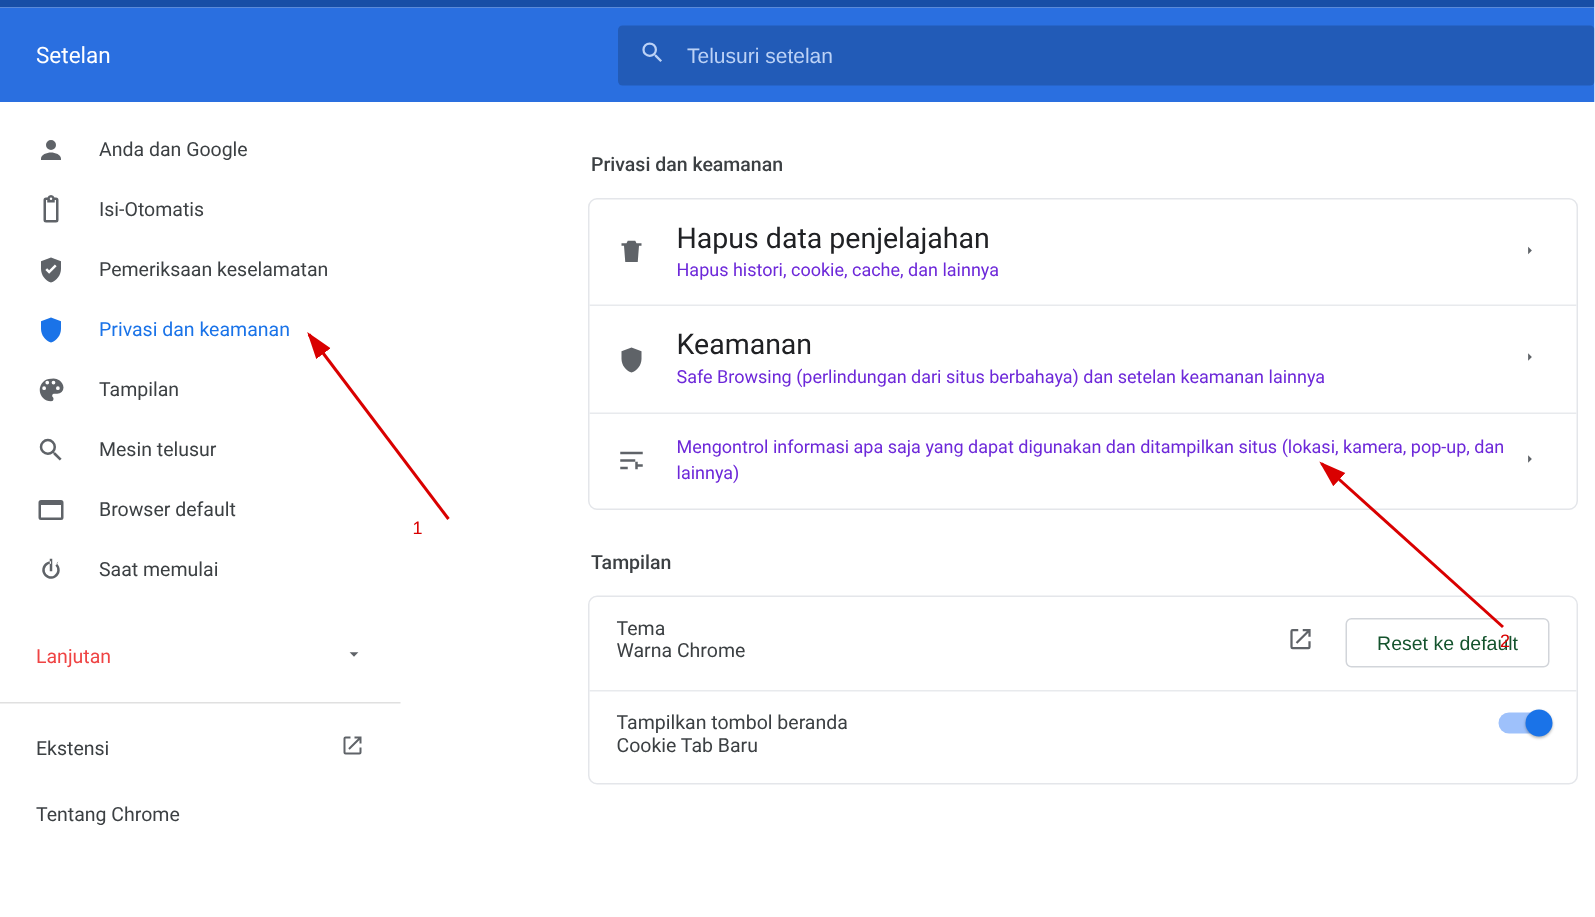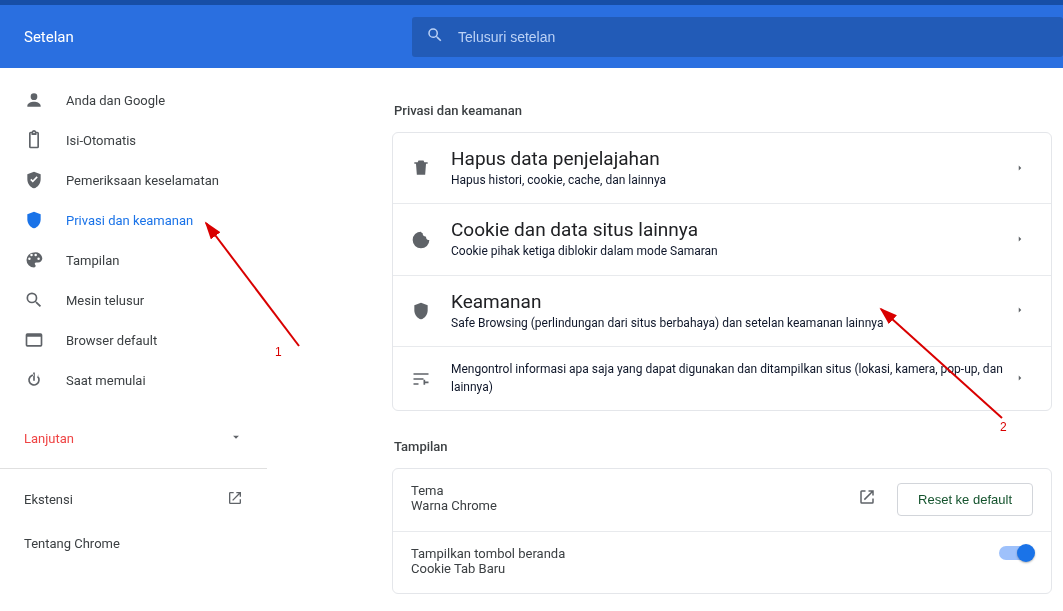--- a/index.html
+++ b/index.html
@@ -143,21 +143,21 @@
   .row:first-child { border-top: none; }
   .row .row-icon {
     width: 20px; height: 20px;
     flex: 0 0 20px;
     color: #5f6368;
     margin-right: 20px;
     display:flex; align-items:center; justify-content:center;
   }
   .row .row-body { flex: 1; min-width: 0; }
   .row .row-title { font-size: 19px; color: #202124; margin-bottom: 2px; }
-  .row .row-desc { font-size: 12px; color: #0f172a; line-height: 1.45; }
+  .row .row-desc { font-size: 12px; color: #6d28d9; line-height: 1.45; }
   .row .chev {
     flex: 0 0 18px;
     color: #5f6368;
     margin-left: 10px;
   }
 
   
   .set-row {
     display: flex;
     align-items: flex-start;
@@ -321,36 +321,20 @@
             <div class="row-title">Hapus data penjelajahan</div>
             <div class="row-desc">Hapus histori, cookie, cache, dan lainnya</div>
           </div>
           <span class="chev">
             <svg width="10" height="10" viewBox="0 0 24 24" fill="currentColor">
                 <path d="M9 6l6 6-6 6z"></path>
               </svg>
           </span>
         </div>
 
-        <div class="row">
-          <span class="row-icon">
-            <svg width="20" height="20" viewBox="0 0 24 24" fill="currentColor">
-                <path d="M12 2a10 10 0 1010 10 4 4 0 01-4-4 4 4 0 01-4-4 2.9 2.9 0 01-2-2zM8 13a1.5 1.5 0 101.5 1.5A1.5 1.5 0 008 13zm4 3a1 1 0 101 1 1 1 0 00-1-1zm3-3a1.5 1.5 0 101.5 1.5A1.5 1.5 0 0015 13z"></path>
-              </svg>
-          </span>
-          <div class="row-body">
-            <div class="row-title">Cookie dan data situs lainnya</div>
-            <div class="row-desc">Cookie pihak ketiga diblokir dalam mode Samaran</div>
-          </div>
-          <span class="chev">
-            <svg width="10" height="10" viewBox="0 0 24 24" fill="currentColor">
-                <path d="M9 6l6 6-6 6z"></path>
-              </svg>
-          </span>
-        </div>
 
         <div class="row">
           <span class="row-icon">
             <svg width="20" height="20" viewBox="0 0 24 24" fill="currentColor">
                 <path d="M12 2l8 3v6c0 5-3.4 9.7-8 11-4.6-1.3-8-6-8-11V5l8-3z"></path>
               </svg>
           </span>
           <div class="row-body">
             <div class="row-title">Keamanan</div>
             <div class="row-desc">Safe Browsing (perlindungan dari situs berbahaya) dan setelan keamanan lainnya</div>

